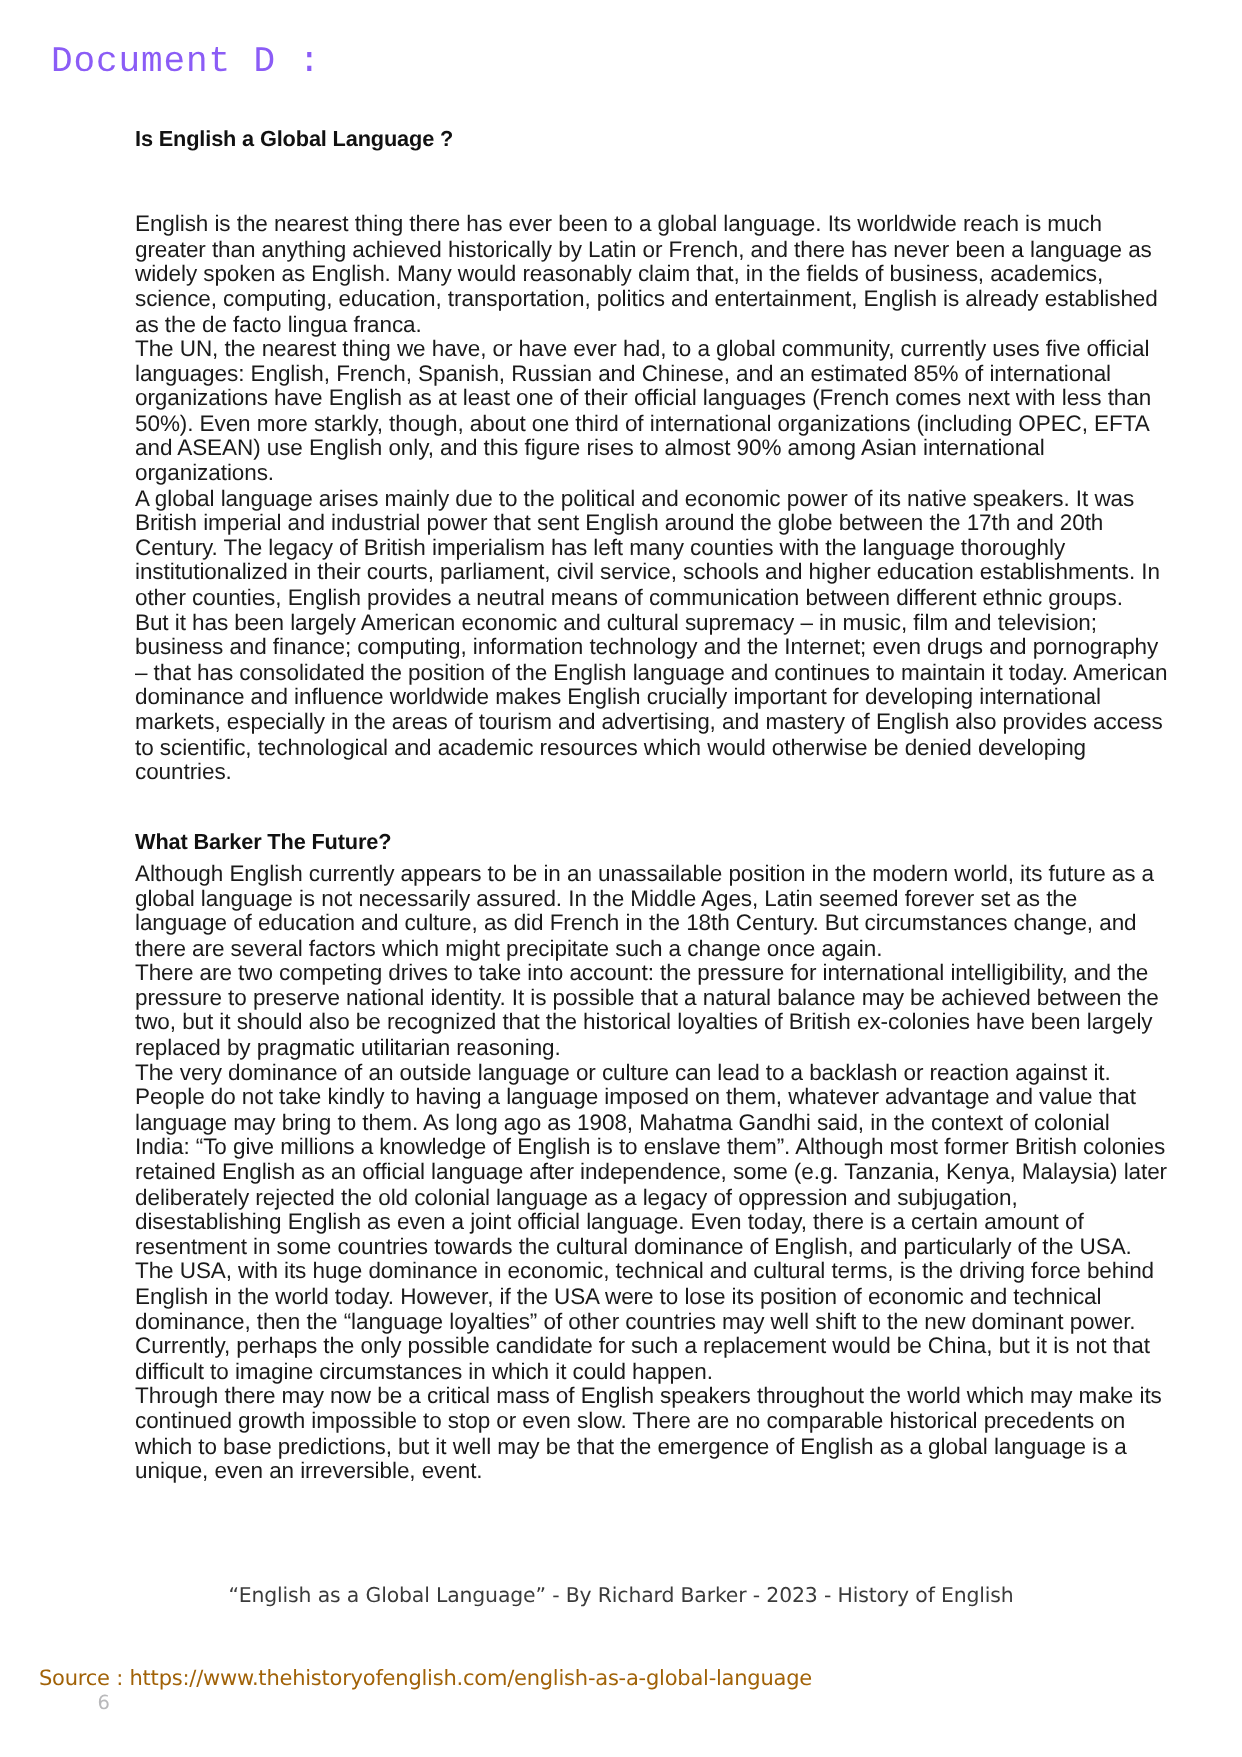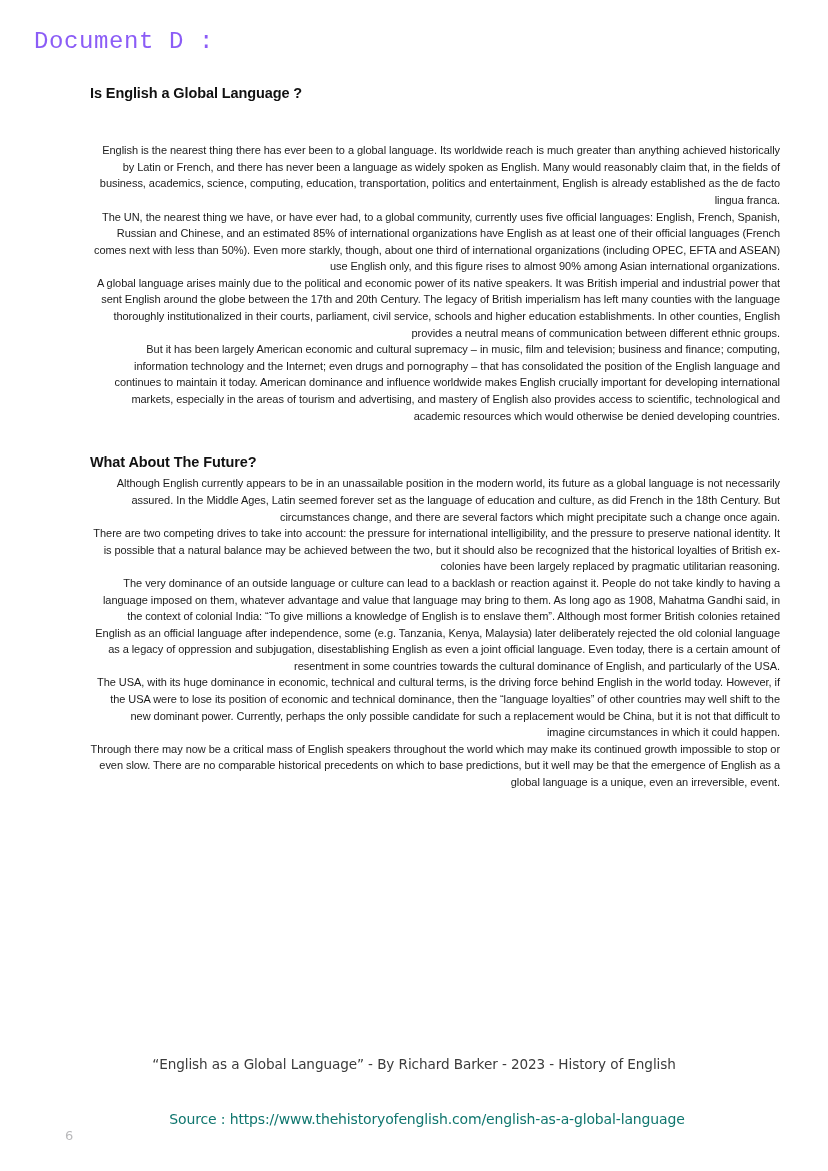--- a/index.html
+++ b/index.html
@@ -53,24 +53,24 @@
     letter-spacing: -0.1px;
     line-height: 1.25;
     margin: 0;
   }
 
   .heading-gap-1 { height: 40px; }
   .heading-gap-2 { height: 29px; }
   .after-heading-gap { height: 4px; }
 
   .body-block {
-    font-size: 11px;
+    font-size: 15px;
     line-height: 16.6px;
     color: #1b1b1b;
-    text-align: right;
+    text-align: left;
     letter-spacing: -0.05px;
     margin: 0;
   }
   .body-block p {
     margin: 0;
   }
 
   
   .attribution {
     position: absolute;
@@ -84,25 +84,24 @@
     color: #3b3b3b;
     letter-spacing: -0.1px;
     box-sizing: border-box;
   }
 
   .source-line {
     position: absolute;
     left: 0;
     right: 0;
     top: 1111px;
-    text-align: center;
     font-family: "DejaVu Sans", sans-serif;
     font-size: 14px;
     font-weight: 400;
-    color: #0f766e;
+    color: #a16207;
     letter-spacing: -0.15px;
     padding-left: 26px;
     box-sizing: border-box;
   }
 
   .page-number {
     position: absolute;
     left: 65px;
     top: 1128px;
     font-family: "DejaVu Sans", sans-serif;
@@ -125,21 +124,21 @@
 
     <div class="body-block">
       <p>English is the nearest thing there has ever been to a global language. Its worldwide reach is much greater than anything achieved historically by Latin or French, and there has never been a language as widely spoken as English. Many would reasonably claim that, in the fields of business, academics, science, computing, education, transportation, politics and entertainment, English is already established as the de facto lingua franca.</p>
       <p>The UN, the nearest thing we have, or have ever had, to a global community, currently uses five official languages: English, French, Spanish, Russian and Chinese, and an estimated 85% of international organizations have English as at least one of their official languages (French comes next with less than 50%). Even more starkly, though, about one third of international organizations (including OPEC, EFTA and ASEAN) use English only, and this figure rises to almost 90% among Asian international organizations.</p>
       <p>A global language arises mainly due to the political and economic power of its native speakers. It was British imperial and industrial power that sent English around the globe between the 17th and 20th Century. The legacy of British imperialism has left many counties with the language thoroughly institutionalized in their courts, parliament, civil service, schools and higher education establishments. In other counties, English provides a neutral means of communication between different ethnic groups.</p>
       <p>But it has been largely American economic and cultural supremacy – in music, film and television; business and finance; computing, information technology and the Internet; even drugs and pornography – that has consolidated the position of the English language and continues to maintain it today. American dominance and influence worldwide makes English crucially important for developing international markets, especially in the areas of tourism and advertising, and mastery of English also provides access to scientific, technological and academic resources which would otherwise be denied developing countries.</p>
     </div>
 
     <div class="heading-gap-2"></div>
 
-    <h2 class="section-heading">What About The Future?</h2>
+    <h2 class="section-heading">What Barker The Future?</h2>
 
     <div class="after-heading-gap"></div>
 
     <div class="body-block">
       <p>Although English currently appears to be in an unassailable position in the modern world, its future as a global language is not necessarily assured. In the Middle Ages, Latin seemed forever set as the language of education and culture, as did French in the 18th Century. But circumstances change, and there are several factors which might precipitate such a change once again.</p>
       <p>There are two competing drives to take into account: the pressure for international intelligibility, and the pressure to preserve national identity. It is possible that a natural balance may be achieved between the two, but it should also be recognized that the historical loyalties of British ex-colonies have been largely replaced by pragmatic utilitarian reasoning.</p>
       <p>The very dominance of an outside language or culture can lead to a backlash or reaction against it. People do not take kindly to having a language imposed on them, whatever advantage and value that language may bring to them. As long ago as 1908, Mahatma Gandhi said, in the context of colonial India: “To give millions a knowledge of English is to enslave them”. Although most former British colonies retained English as an official language after independence, some (e.g. Tanzania, Kenya, Malaysia) later deliberately rejected the old colonial language as a legacy of oppression and subjugation, disestablishing English as even a joint official language. Even today, there is a certain amount of resentment in some countries towards the cultural dominance of English, and particularly of the USA.</p>
       <p>The USA, with its huge dominance in economic, technical and cultural terms, is the driving force behind English in the world today. However, if the USA were to lose its position of economic and technical dominance, then the “language loyalties” of other countries may well shift to the new dominant power. Currently, perhaps the only possible candidate for such a replacement would be China, but it is not that difficult to imagine circumstances in which it could happen.</p>
       <p>Through there may now be a critical mass of English speakers throughout the world which may make its continued growth impossible to stop or even slow. There are no comparable historical precedents on which to base predictions, but it well may be that the emergence of English as a global language is a unique, even an irreversible, event.</p>
     </div>

